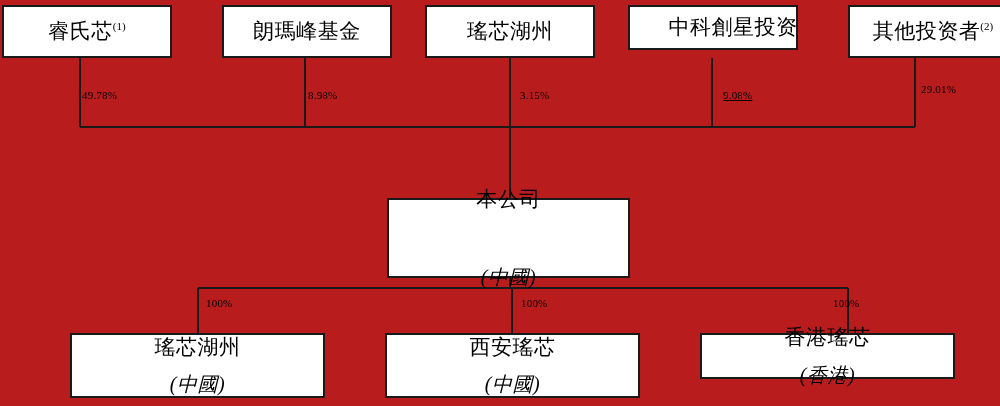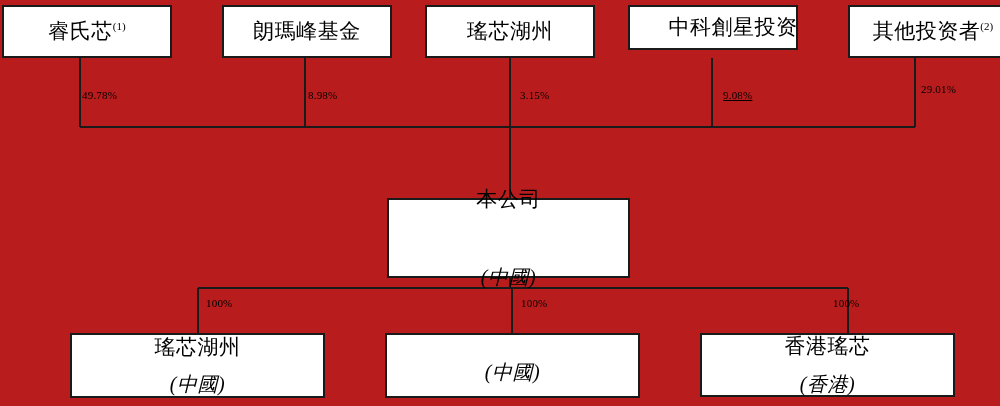--- a/index.html
+++ b/index.html
@@ -107,23 +107,24 @@
       </div>
       <div class="node-box" style="left: 387px; top: 198px; width: 243px; height: 80px; gap: 40px;">
         <div class="node-title">本公司</div>
         <div class="node-sub">(中國)</div>
       </div>
       <div class="node-box" style="left: 70px; top: 333px; width: 255px; height: 65px;">
         <div class="node-title">瑤芯湖州</div>
         <div class="node-sub">(中國)</div>
       </div>
       <div class="node-box" style="left: 385px; top: 333px; width: 255px; height: 65px;">
+        <div class="node-title">西安瑤芯</div>
         <div class="node-sub">(中國)</div>
       </div>
-      <div class="node-box" style="left: 700px; top: 333px; width: 255px; height: 64px;">
+      <div class="node-box" style="left: 700px; top: 333px; width: 255px; height: 46px;">
         <div class="node-title">香港瑤芯</div>
         <div class="node-sub">(香港)</div>
       </div>
     </div>
   <div id="labels-layer">
       <div class="edge-label" style="left: 82px; top: 89px;">49.78%</div>
       <div class="edge-label" style="left: 308px; top: 89px;">8.98%</div>
       <div class="edge-label" style="left: 520px; top: 89px;">3.15%</div>
       <div class="edge-label" style="left: 723px; top: 89px; text-decoration: underline;">9.08%</div>
       <div class="edge-label" style="left: 921px; top: 83px;">29.01%</div>

